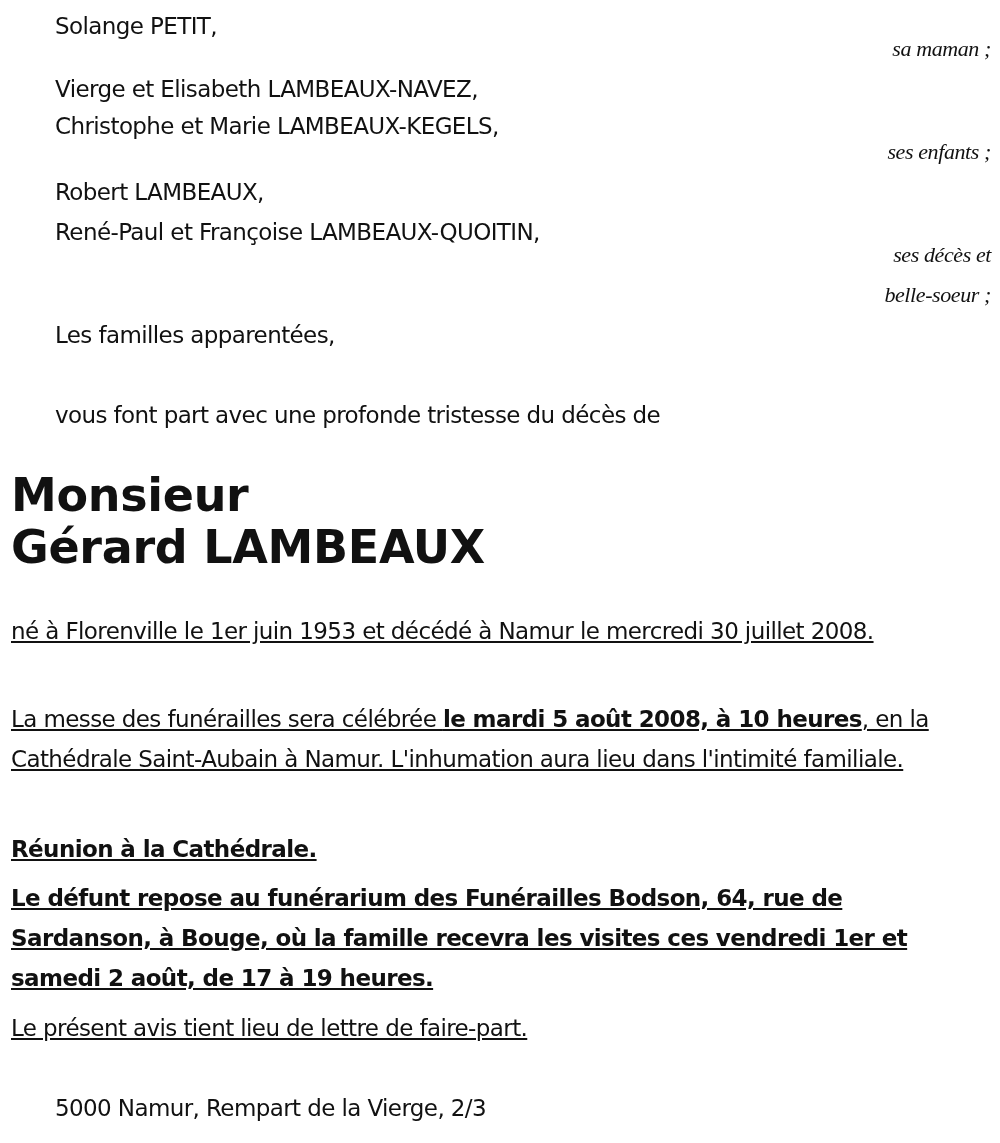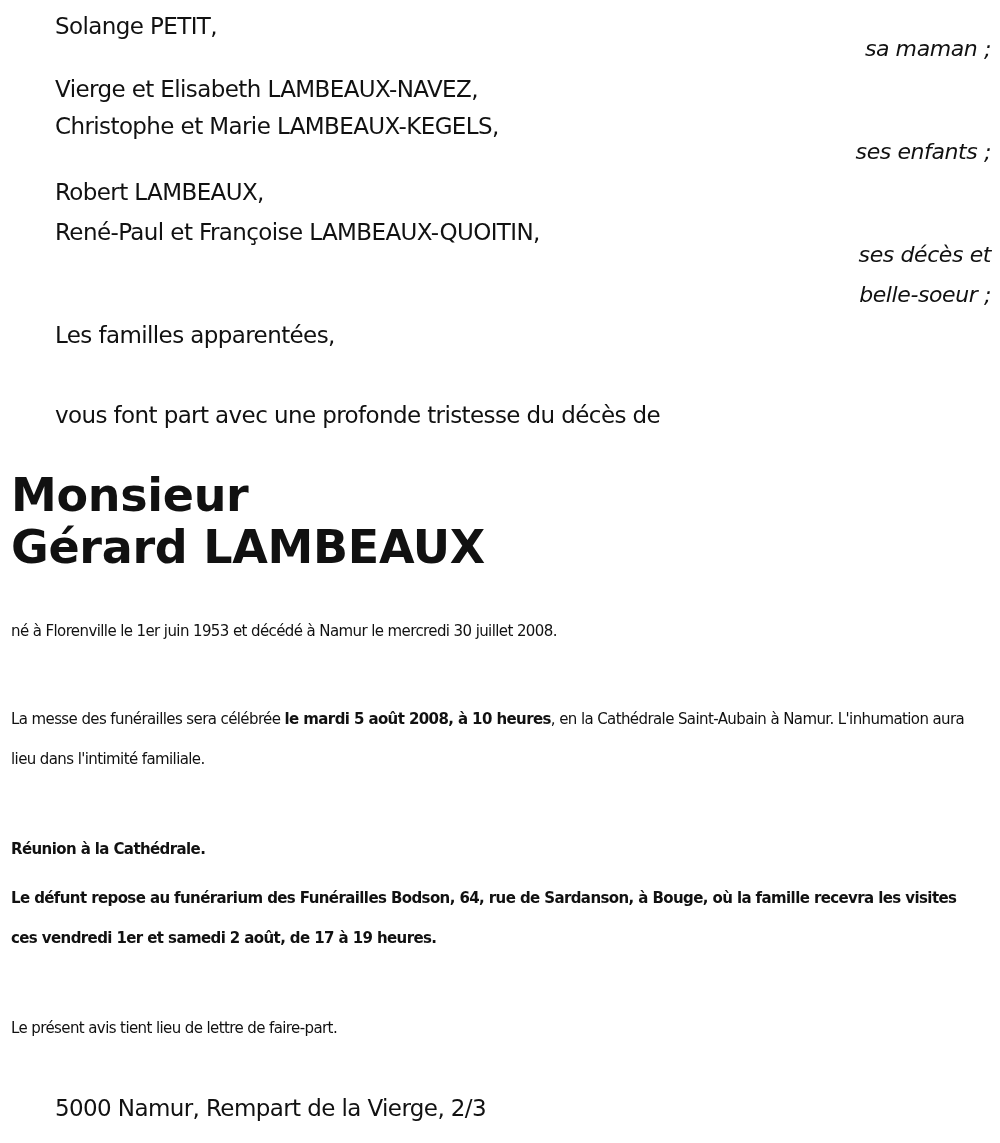--- a/index.html
+++ b/index.html
@@ -12,30 +12,30 @@
     .doc { position: absolute; left: 11px; top: 0; width: 980px; }
     .line {
       position: absolute; left: 0;
       font-size: 23px; line-height: 40px; white-space: nowrap;
       letter-spacing: -0.6px;
       margin-left: 44px;
     }
     .role {
       position: absolute; right: 0;
       font-size: 22px; line-height: 40px; font-style: italic;
-      white-space: nowrap; letter-spacing: -0.4px;
+      white-space: nowrap; letter-spacing: -0.4px; font-family: Liberation Serif, serif;
     }
     .title {
       position: absolute; left: 0;
       font-size: 46px; font-weight: bold; line-height: 48px; white-space: nowrap;
       letter-spacing: -0.3px;
     }
     .para {
       position: absolute; left: 0; width: 975px;
-      font-size: 15px; line-height: 40px; letter-spacing: -0.6px;
+      font-size: 23px; line-height: 40px; letter-spacing: -0.6px; text-decoration: underline;
     }
     .b { font-weight: bold; }
   </style>
 </head>
 <body>
 
 <div class="doc">
   <div class="line" style="top:6px">Solange PETIT,</div>
   <div class="role" style="top:29px">sa maman ;</div>
 

